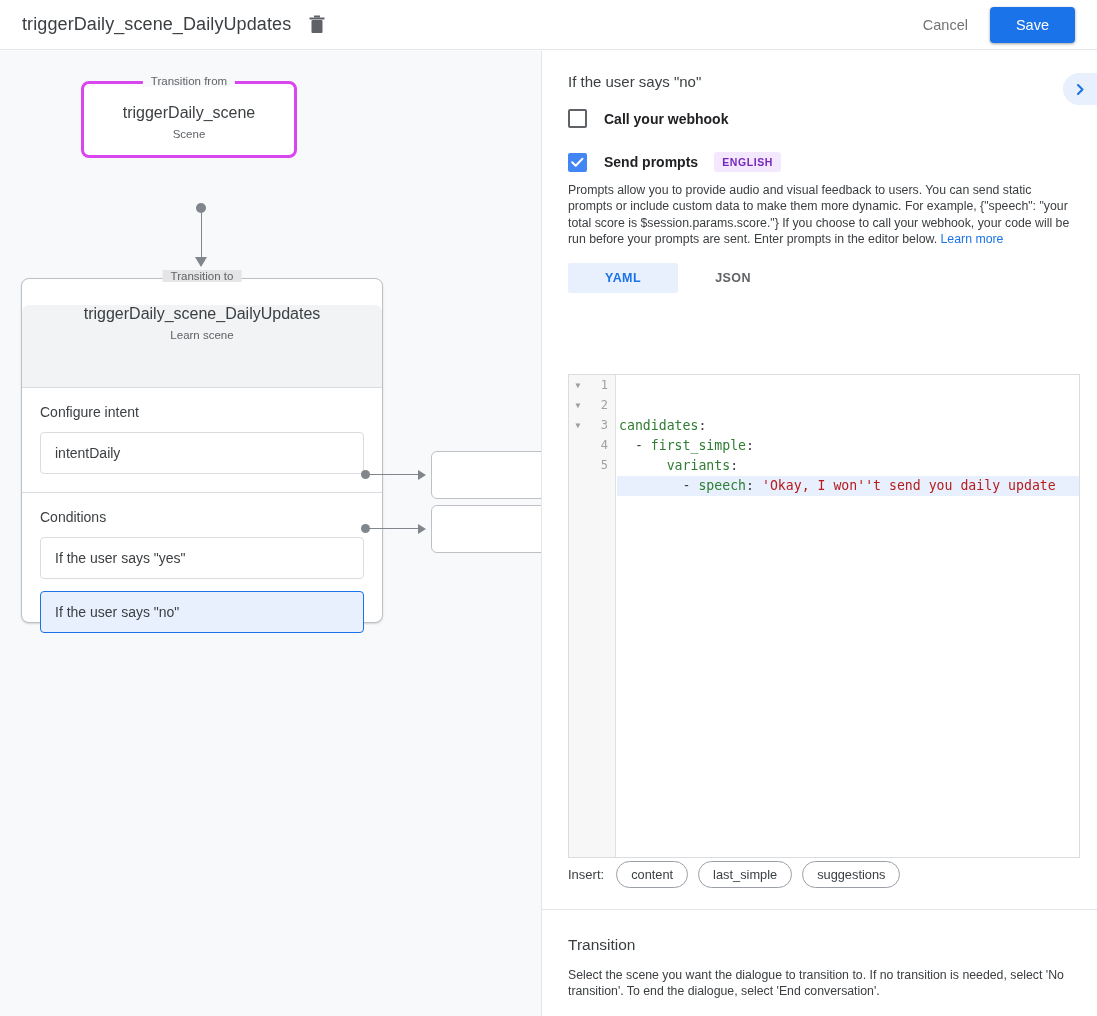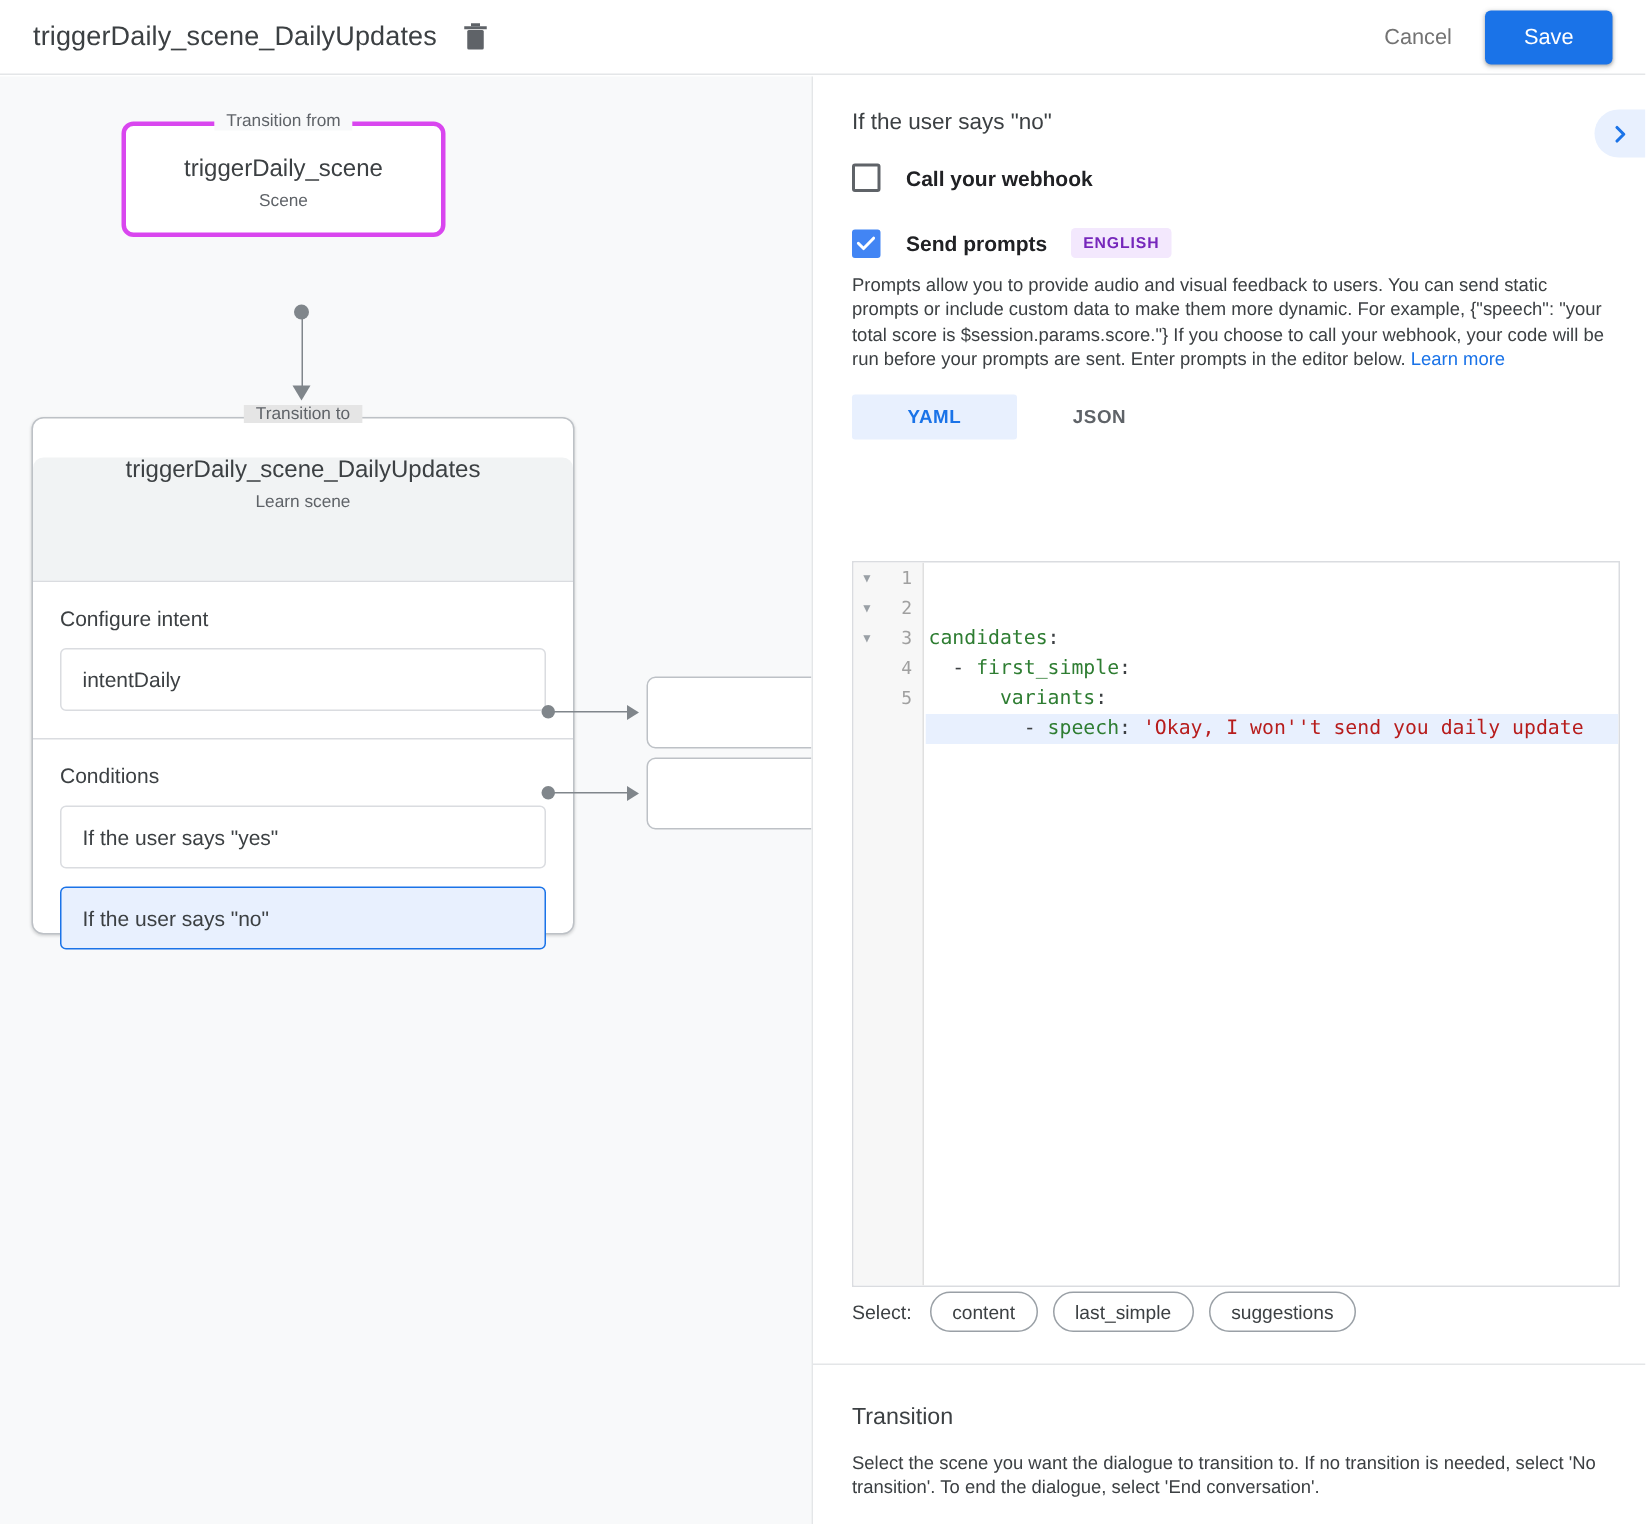--- a/index.html
+++ b/index.html
@@ -392,21 +392,21 @@
       <div class="code-area" id="code-area">
           <div class="code-line"><span class="tok-key">candidates</span><span class="tok-punct">:</span></div>
           <div class="code-line"><span class="tok-punct">  - </span><span class="tok-key">first_simple</span><span class="tok-punct">:</span></div>
           <div class="code-line"><span class="tok-punct">      </span><span class="tok-key">variants</span><span class="tok-punct">:</span></div>
           <div class="code-line hl"><span class="tok-punct">        - </span><span class="tok-key">speech</span><span class="tok-punct">: </span><span class="tok-str">'Okay, I won''t send you daily update</span></div>
           <div class="code-line"></div>
         </div>
     </div>
 
     <div class="insert-row">
-      <div class="insert-label">Select:</div>
+      <div class="insert-label">Insert:</div>
       <div class="chip">content</div>
       <div class="chip">last_simple</div>
       <div class="chip">suggestions</div>
     </div>
 
     <div class="panel-divider"></div>
 
     <div class="transition-title">Transition</div>
     <div class="transition-desc">Select the scene you want the dialogue to transition to. If no transition is needed, select 'No transition'. To end the dialogue, select 'End conversation'.</div>
 

